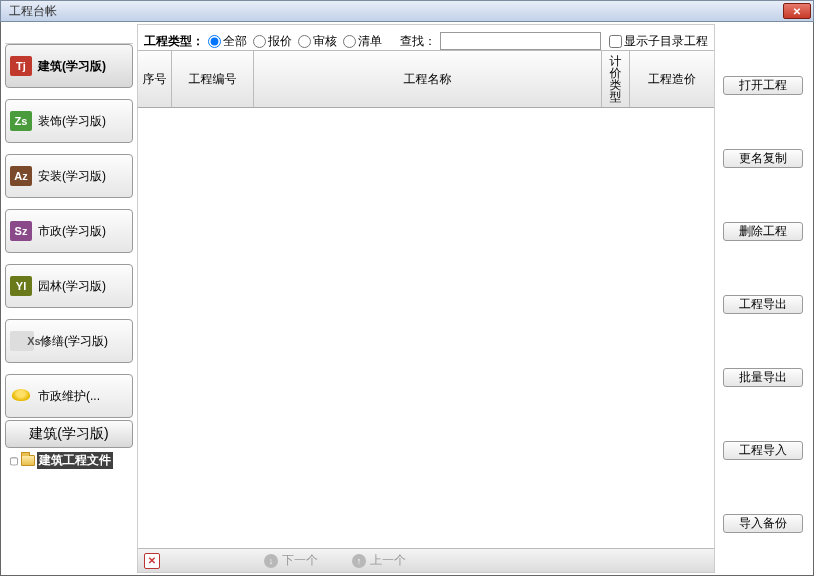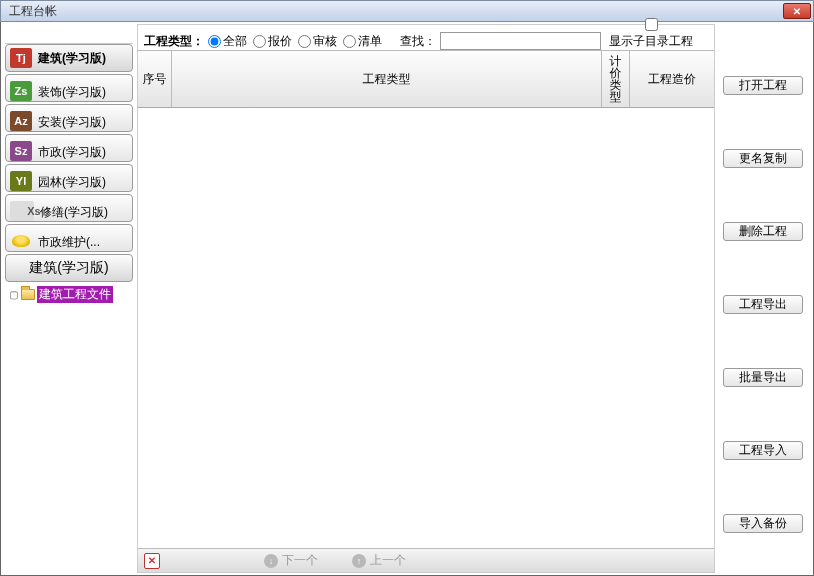--- a/index.html
+++ b/index.html
@@ -36,32 +36,32 @@
     
     .sidebar {
       width: 132px;
       display: flex;
       flex-direction: column;
       padding: 2px;
     }
     .sidebar-top { height: 18px; border-bottom: 1px solid #ccc; }
     
     .cat-btn {
-      height: 28px;
+      height: 44px;
       margin: 0 0 0 0;
       border: 1px solid #9a9a9a;
       background: linear-gradient(to bottom, #fdfdfd, #e6e6e6);
       border-radius: 4px;
       display: flex;
       align-items: center;
       padding: 0 4px;
       cursor: pointer;
       gap: 6px;
     }
-    .cat-btn + .cat-btn { margin-top: 2px; align-items: flex-end; }
+    .cat-btn + .cat-btn { margin-top: 11px; }
     .cat-btn.active { background: linear-gradient(to bottom, #f8f8f8, #d8d8d8); font-weight: bold; }
     .cat-icon {
       width: 22px; height: 20px;
       border-radius: 2px;
       display: flex; align-items: center; justify-content: center;
       font-size: 11px; font-weight: bold; color: #fff;
       font-family: Arial, sans-serif;
     }
     .ic-tj { background: #c1382c; }
     .ic-zs { background: #4a9b3c; }
@@ -123,23 +123,24 @@
       border-radius: 1px 1px 0 0;
       position: relative;
     }
     .folder-icon::before {
       content:"";
       position:absolute; left:-1px; top:-4px; width:7px; height:3px;
       background:#e8c050; border:1px solid #c89020; border-bottom:none;
       border-radius:1px 1px 0 0;
     }
     .tree-label {
-      background: #a21caf;
+      background: #404040;
       color: #fff;
       padding: 0 2px;
+      font-weight: bold;
     }
     
     .main {
       flex: 1;
       display: flex;
       flex-direction: column;
       border: 1px solid #ccc;
       margin-left: 2px;
     }
     
@@ -155,21 +156,21 @@
     .filterbar .lbl { font-weight: bold; }
     .radio-wrap { display: flex; align-items: center; gap: 2px; margin-right: 2px; }
     .radio-wrap input { margin: 0; }
     .search-lbl { margin-left: 12px; }
     .search-input {
       flex: 0 0 120px;
       height: 18px;
       border: 1px solid #999;
       padding: 0 2px;
     }
-    .chk-wrap { display: flex; align-items: center; gap: 2px; margin-left: 4px; flex-direction: column; }
+    .chk-wrap { display: flex; align-items: center; gap: 2px; margin-left: 4px; }
     
     .grid-header {
       display: flex;
       background: linear-gradient(to bottom, #fdfdfd, #e4e4e4);
       border-bottom: 1px solid #aaa;
     }
     .gh {
       border-right: 1px solid #bbb;
       padding: 4px 2px;
       text-align: center;
@@ -311,21 +312,22 @@
       <span class="search-lbl">查找：</span>
       <input class="search-input" type="text" value="" style="">
       <label class="chk-wrap">
         <input type="checkbox" style="">
         <span>显示子目录工程</span>
       </label>
     </div>
 
     <div class="grid-header">
       <div class="gh gh-seq">序号</div>
-      <div class="gh gh-name">工程类型</div>
+      <div class="gh gh-code">工程编号</div>
+      <div class="gh gh-name">工程名称</div>
       <div class="gh gh-type">计价类型</div>
       <div class="gh gh-cost">工程造价</div>
     </div>
 
     <div class="grid-body"></div>
 
     <div class="bottombar">
       <div class="bb-close">✕</div>
       <div class="bb-spacer"></div>
       <div class="bb-nav">

